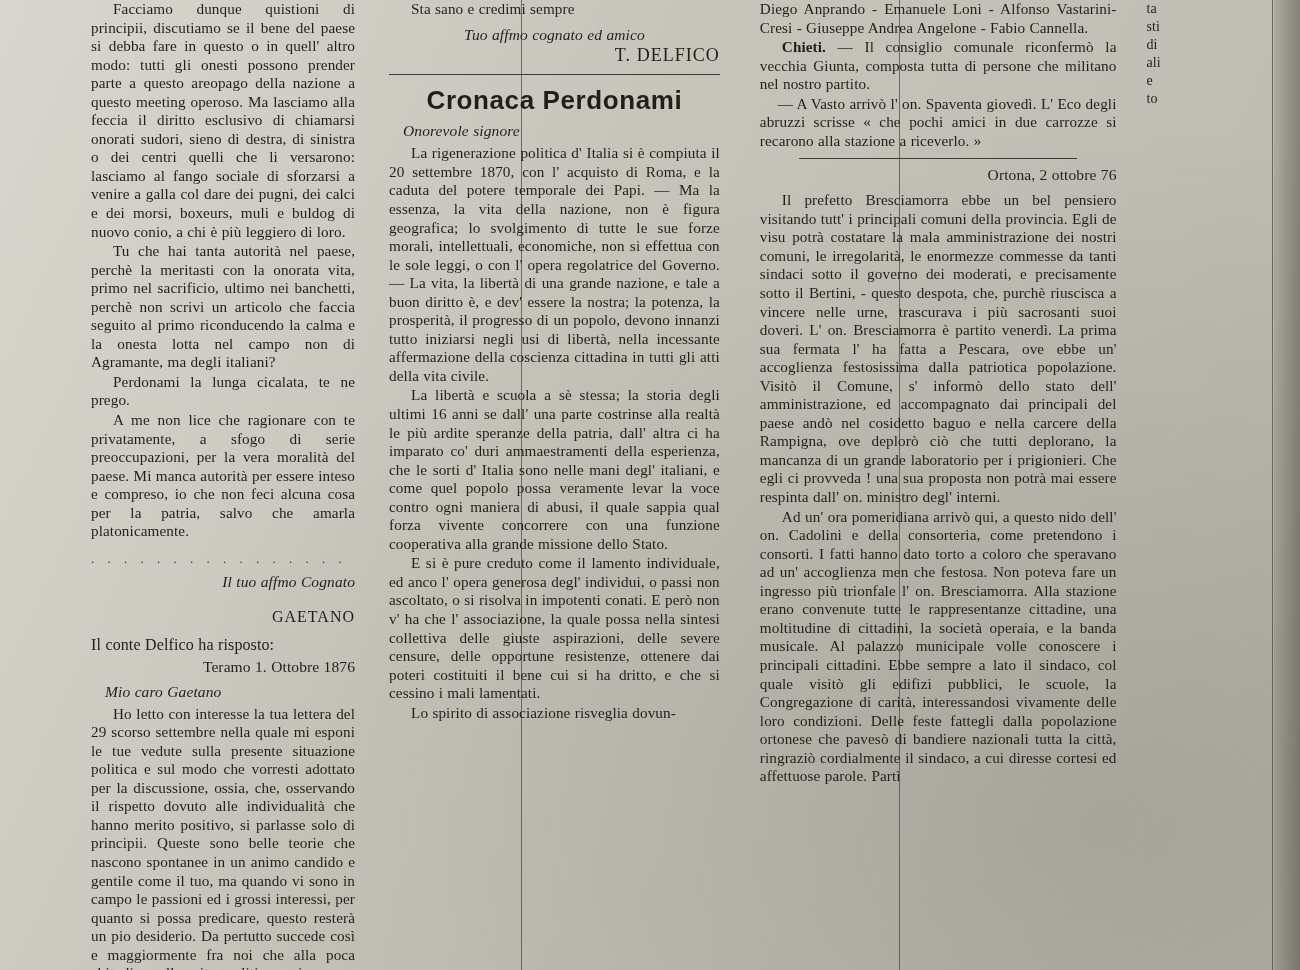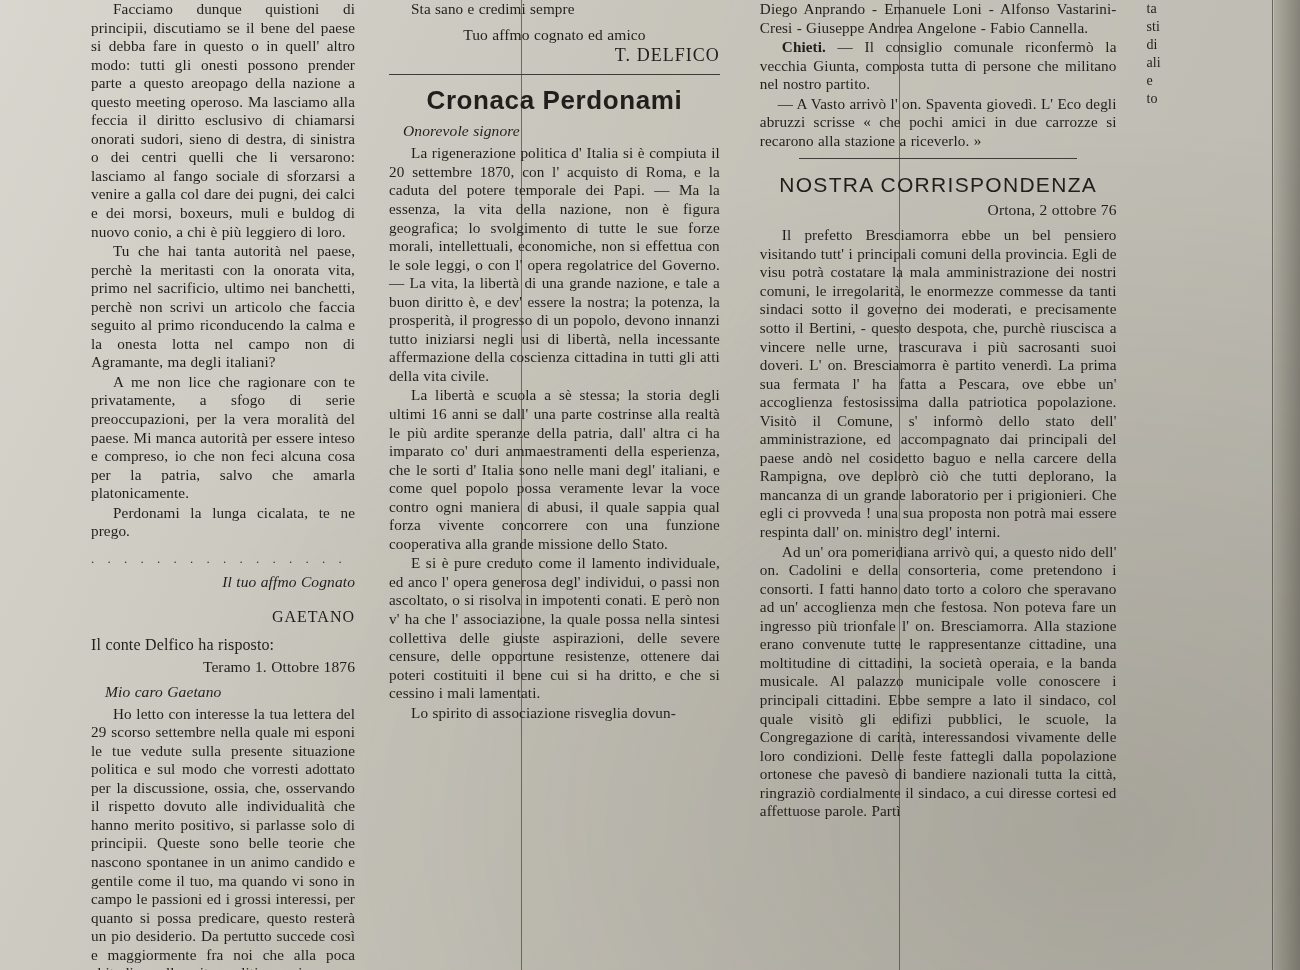--- a/index.html
+++ b/index.html
@@ -122,20 +122,21 @@
   .sig-name-2 {
     text-align: right;
     font-variant: small-caps;
     letter-spacing: 1px;
     font-size: 18px;
     margin-top: 1px;
     text-indent: 0;
   }
   .sig-c {
     text-align: center;
+    font-style: italic;
     font-size: 15.5px;
     margin-top: 7px;
     text-indent: 0;
   }
   .lead-intro {
     font-size: 16px;
     text-indent: 0;
     margin: 9px 0 3px 0;
   }
   .date-line-r {
@@ -170,22 +171,22 @@
 
   <div class="rule rule-a"></div>
   <div class="rule rule-b"></div>
   <div class="rule rule-c"></div>
 
   <div class="columns">
 
     <div class="col col-1">
       <p>Facciamo dunque quistioni di principii, discutiamo se il bene del paese si debba fare in questo o in quell' altro modo: tutti gli onesti possono prender parte a questo areopago della nazione a questo meeting operoso. Ma lasciamo alla feccia il diritto esclusivo di chiamarsi onorati sudori, sieno di destra, di sinistra o dei centri quelli che li versarono: lasciamo al fango sociale di sforzarsi a venire a galla col dare dei pugni, dei calci e dei morsi, boxeurs, muli e buldog di nuovo conio, a chi è più leggiero di loro.</p>
       <p>Tu che hai tanta autorità nel paese, perchè la meritasti con la onorata vita, primo nel sacrificio, ultimo nei banchetti, perchè non scrivi un articolo che faccia seguito al primo riconducendo la calma e la onesta lotta nel campo non di Agramante, ma degli italiani?</p>
+      <p>Perdonami la lunga cicalata, te ne prego.</p>
       <p>A me non lice che ragionare con te privatamente, a sfogo di serie preoccupazioni, per la vera moralità del paese. Mi manca autorità per essere inteso e compreso, io che non feci alcuna cosa per la patria, salvo che amarla platonicamente.</p>
-      <p>Perdonami la lunga cicalata, te ne prego.</p>
 
       <div class="dots">. . . . . . . . . . . . . . . . . . . . . . . . . . . . . . . . . .</div>
 
       <p class="sig">Il tuo affmo Cognato</p>
       <p class="sig-name">GAETANO</p>
 
       <p class="lead-intro">Il conte Delfico ha risposto:</p>
       <p class="date-line-r">Teramo 1. Ottobre 1876</p>
       <p class="salut">Mio caro Gaetano</p>
       <p>Ho letto con interesse la tua lettera del 29 scorso settembre nella quale mi esponi le tue vedute sulla presente situazione politica e sul modo che vorresti adottato per la discussione, ossia, che, osservando il rispetto dovuto alle individualità che hanno merito positivo, si parlasse solo di principii. Queste sono belle teorie che nascono spontanee in un animo candido e gentile come il tuo, ma quando vi sono in campo le passioni ed i grossi interessi, per quanto si possa predicare, questo resterà un pio desiderio. Da pertutto succede così e maggiormente fra noi che alla poca abitudine alla vita politica uniamo un carattere vulcanico che spinge ben presto alle esagerazioni.</p>
@@ -212,21 +213,20 @@
 
     <div class="col col-3">
       <p class="noindent">Diego Anprando - Emanuele Loni - Alfonso Vastarini-Cresi - Giuseppe Andrea Angelone - Fabio Cannella.</p>
 
       <p><span class="place">Chieti.</span><span> — Il consiglio comunale riconfermò la vecchia Giunta, composta tutta di persone che militano nel nostro partito.</span></p>
 
       <p class="dash-lead">— A Vasto arrivò l' on. Spaventa giovedì. L' Eco degli abruzzi scrisse « che pochi amici in due carrozze si recarono alla stazione a riceverlo. »</p>
 
       <hr class="hr-short">
 
-      <div class="sec-head-2">NOSTRA CORRISPONDENZA</div>
 
       <p class="date-line-r">Ortona, 2 ottobre 76</p>
 
       <p>Il prefetto Bresciamorra ebbe un bel pensiero visitando tutt' i principali comuni della provincia. Egli de visu potrà costatare la mala amministrazione dei nostri comuni, le irregolarità, le enormezze commesse da tanti sindaci sotto il governo dei moderati, e precisamente sotto il Bertini, - questo despota, che, purchè riuscisca a vincere nelle urne, trascurava i più sacrosanti suoi doveri. L' on. Bresciamorra è partito venerdì. La prima sua fermata l' ha fatta a Pescara, ove ebbe un' accoglienza festosissima dalla patriotica popolazione. Visitò il Comune, s' informò dello stato dell' amministrazione, ed accompagnato dai principali del paese andò nel cosidetto baguo e nella carcere della Rampigna, ove deplorò ciò che tutti deplorano, la mancanza di un grande laboratorio per i prigionieri. Che egli ci provveda ! una sua proposta non potrà mai essere respinta dall' on. ministro degl' interni.</p>
       <p>Ad un' ora pomeridiana arrivò qui, a questo nido dell' on. Cadolini e della consorteria, come pretendono i consorti. I fatti hanno dato torto a coloro che speravano ad un' accoglienza men che festosa. Non poteva fare un ingresso più trionfale l' on. Bresciamorra. Alla stazione erano convenute tutte le rappresentanze cittadine, una moltitudine di cittadini, la società operaia, e la banda musicale. Al palazzo municipale volle conoscere i principali cittadini. Ebbe sempre a lato il sindaco, col quale visitò gli edifizi pubblici, le scuole, la Congregazione di carità, interessandosi vivamente delle loro condizioni. Delle feste fattegli dalla popolazione ortonese che pavesò di bandiere nazionali tutta la città, ringraziò cordialmente il sindaco, a cui diresse cortesi ed affettuose parole. Partì</p>
     </div>
 
     <div class="col col-4">
       <p class="noindent">ta</p>
       <p class="noindent">sti</p>

